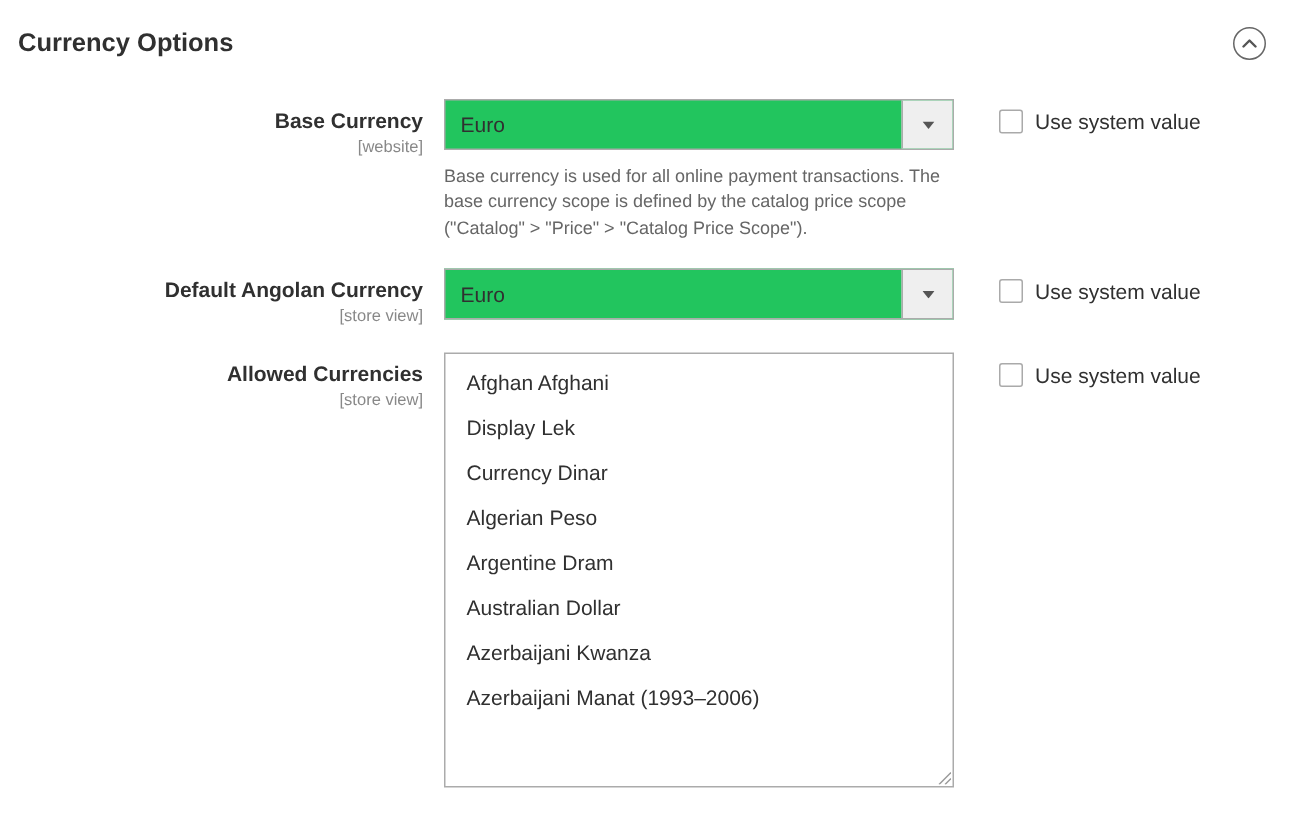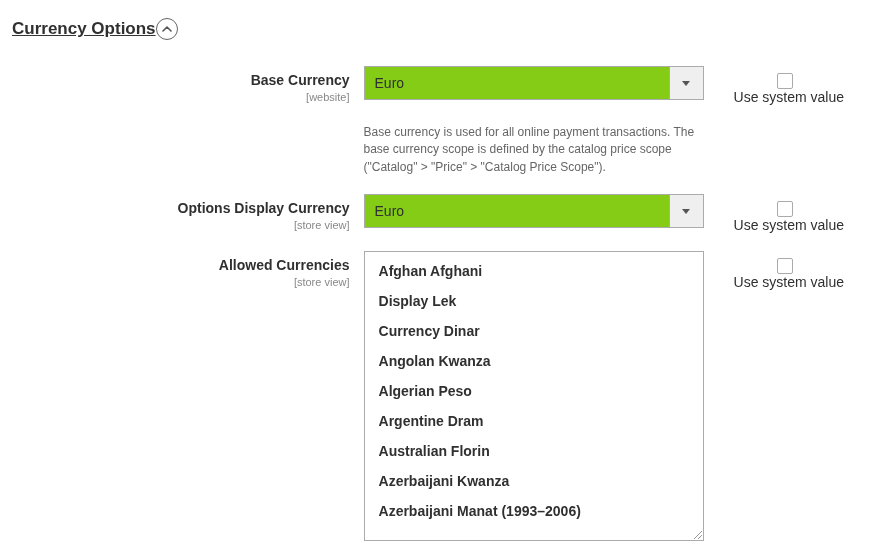--- a/index.html
+++ b/index.html
@@ -8,24 +8,23 @@
       color: #333;
       font-size: 14px;
       background: #fff;
       width: 870px;
     }
     .section {
       padding: 18px 26px 18px 12px;
     }
     .section-header {
       display: flex;
-      justify-content: flex-start;
+      justify-content: space-between;
       align-items: center;
       padding-bottom: 26px;
-      text-decoration: underline;
     }
     .section-title {
       font-size: 17px;
       font-weight: 600;
       color: #303030;
     }
     .collapse-btn {
       width: 22px;
       height: 22px;
       border: 1.5px solid #666;
@@ -34,21 +33,20 @@
       align-items: center;
       justify-content: center;
       cursor: pointer;
       background: #fff;
     }
     .collapse-btn svg { display:block; }
     .form-row {
       display: flex;
       align-items: flex-start;
       margin-bottom: 18px;
-      justify-content: flex-end;
     }
     .label-col {
       width: 284px;
       text-align: right;
       padding-right: 14px;
       padding-top: 6px;
     }
     .label-main {
       font-size: 14px;
       font-weight: 600;
@@ -61,21 +59,21 @@
     }
     .control-col {
       width: 340px;
     }
     .select {
       width: 100%;
       height: 34px;
       border: 1px solid #ababab;
       display: flex;
       align-items: center;
-      background: #84cc16;
+      background: #22c55e;
       position: relative;
     }
     .select-text {
       flex: 1;
       padding: 0 10px;
       color: #303030;
     }
     .select-arrow {
       width: 34px;
       height: 32px;
@@ -83,29 +81,28 @@
       background: #efefef;
       display: flex;
       align-items: center;
       justify-content: center;
     }
     .select-arrow svg { display: block; }
     .help-note {
       font-size: 12px;
       color: #666;
       line-height: 1.45;
-      margin-top: 24px;
+      margin-top: 9px;
       padding-right: 8px;
     }
     .aux-col {
       padding-left: 30px;
       padding-top: 7px;
       display: flex;
       align-items: center;
-      flex-direction: column;
     }
     .checkbox {
       width: 16px;
       height: 16px;
       border: 1px solid #aaa;
       border-radius: 2px;
       margin-right: 8px;
       cursor: pointer;
       background: #fff;
     }
@@ -113,21 +110,20 @@
       font-size: 14px;
       color: #303030;
     }
     .multiselect {
       width: 100%;
       height: 290px;
       border: 1px solid #ababab;
       overflow-y: scroll;
       background: #fff;
       padding: 4px 0;
-      font-weight: bold;
     }
     .multiselect::-webkit-scrollbar { width: 15px; }
     .multiselect::-webkit-scrollbar-track { background: #f1f1f1; border-left:1px solid #e3e3e3;}
     .multiselect::-webkit-scrollbar-thumb { background: #c1c1c1; }
     .ms-option {
       padding: 7px 14px;
       font-size: 14px;
       color: #303030;
       cursor: pointer;
     }
@@ -172,21 +168,21 @@
       <div class="help-note">Base currency is used for all online payment transactions. The base currency scope is defined by the catalog price scope ("Catalog" &gt; "Price" &gt; "Catalog Price Scope").</div>
     </div>
     <div class="aux-col">
       <div class="checkbox"></div>
       <span class="checkbox-label">Use system value</span>
     </div>
   </div>
 
   <div class="form-row">
     <div class="label-col">
-      <span class="label-main">Options Display Currency</span><br>
+      <span class="label-main">Default Angolan Currency</span><br>
       <span class="label-scope">[store view]</span>
     </div>
     <div class="control-col">
       <div class="select">
         <div class="select-text">Euro</div>
         <div class="select-arrow">
           <svg width="8" height="5" viewBox="0 0 8 5">
               <path d="M0 0 L4 5 L8 0 Z" fill="#555"></path>
             </svg>
         </div>
@@ -202,24 +198,23 @@
     <div class="label-col">
       <span class="label-main">Allowed Currencies</span><br>
       <span class="label-scope">[store view]</span>
     </div>
     <div class="control-col">
       <div style="position:relative;">
         <div class="multiselect" id="allowed-ms">
             <div class="ms-option">Afghan Afghani</div>
             <div class="ms-option">Display Lek</div>
             <div class="ms-option">Currency Dinar</div>
-            <div class="ms-option">Angolan Kwanza</div>
             <div class="ms-option">Algerian Peso</div>
             <div class="ms-option">Argentine Dram</div>
-            <div class="ms-option">Australian Florin</div>
+            <div class="ms-option">Australian Dollar</div>
             <div class="ms-option">Azerbaijani Kwanza</div>
             <div class="ms-option">Azerbaijani Manat (1993–2006)</div>
           </div>
         <div class="resize-grip" style="position:absolute; right:2px; bottom:2px;">
           <svg width="10" height="10" viewBox="0 0 10 10">
             <line x1="2" y1="10" x2="10" y2="2" stroke="#999" stroke-width="1"></line>
             <line x1="6" y1="10" x2="10" y2="6" stroke="#999" stroke-width="1"></line>
           </svg>
         </div>
       </div>

